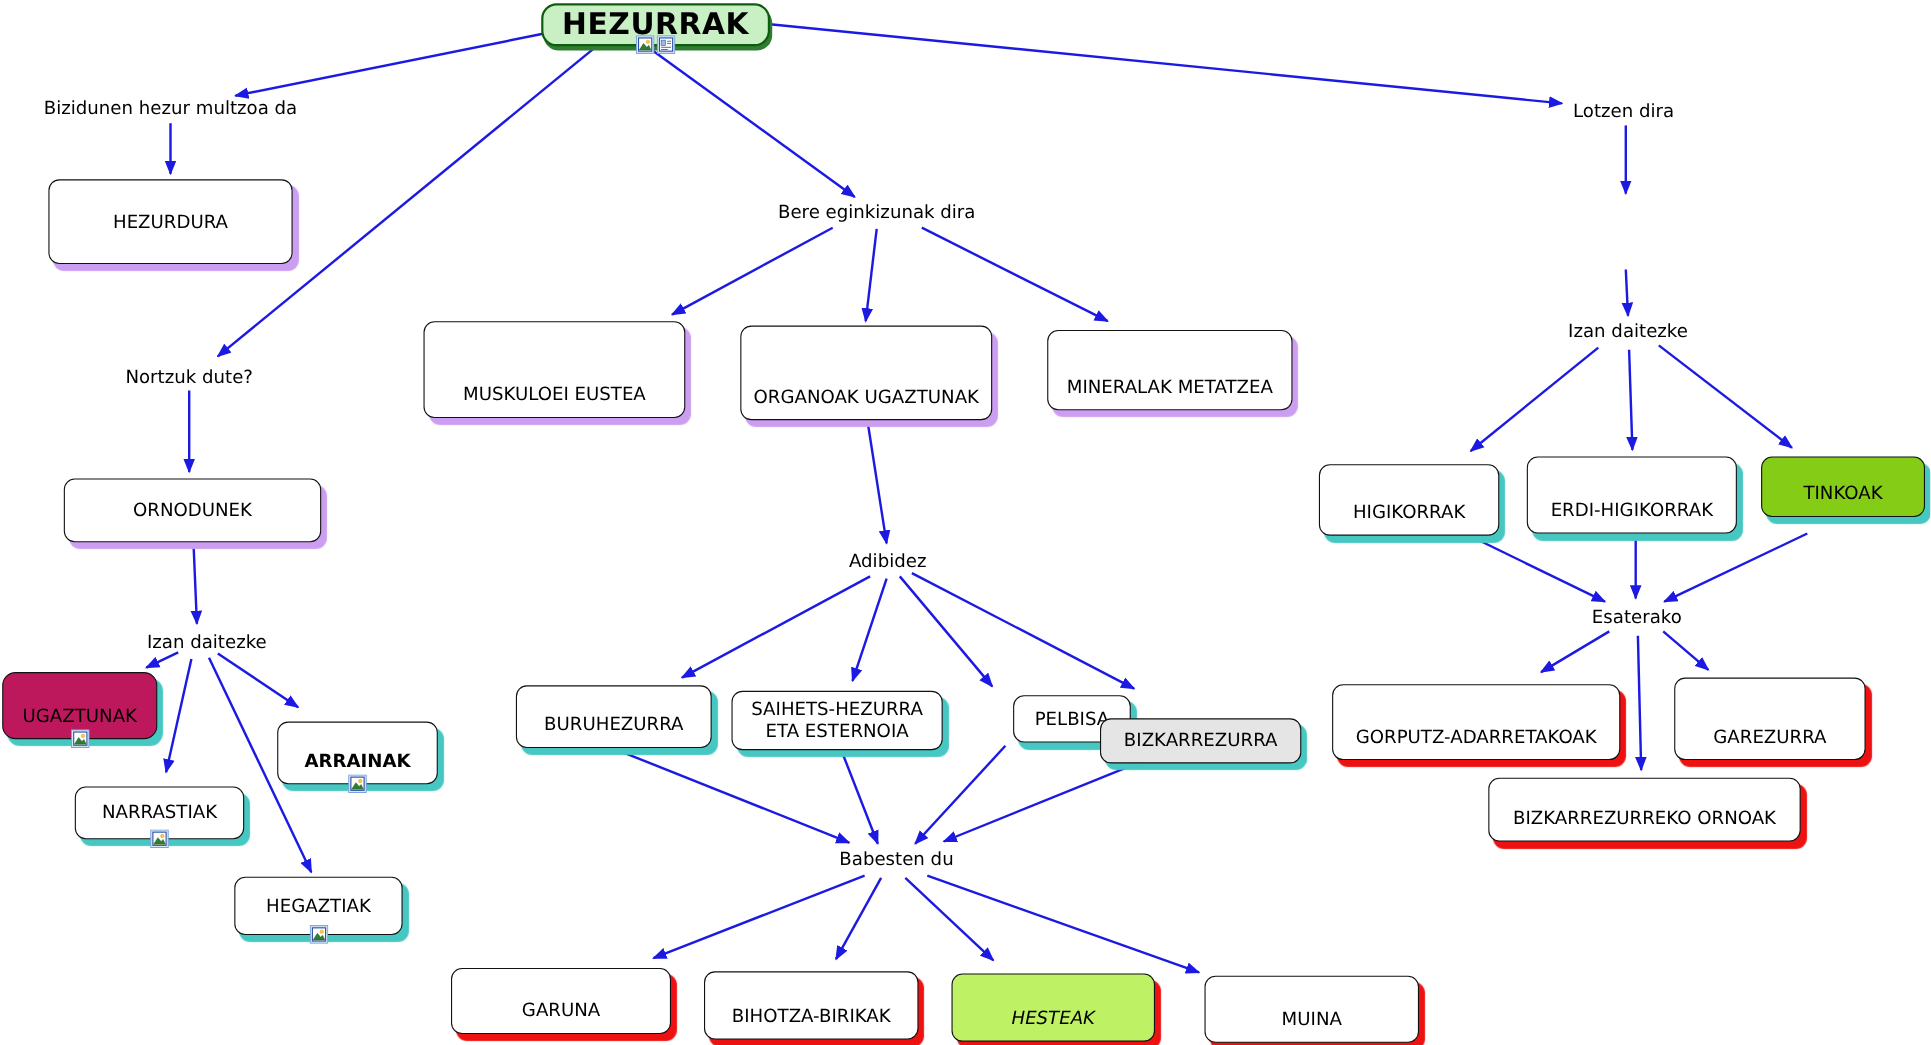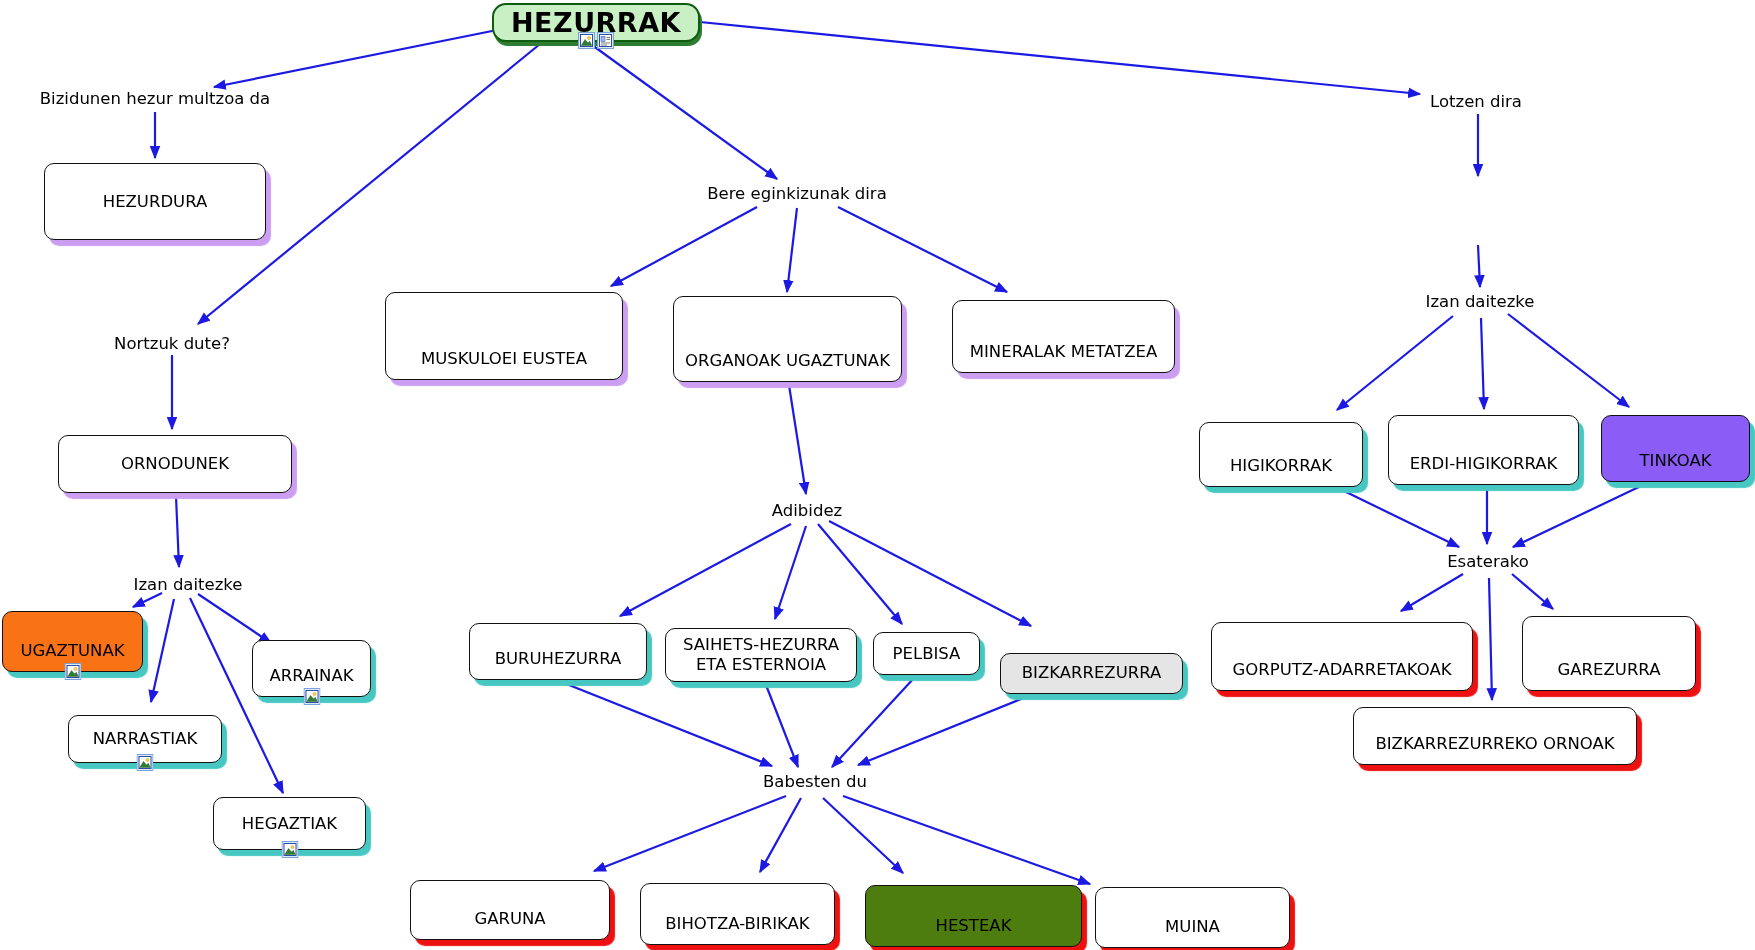--- a/index.html
+++ b/index.html
@@ -98,32 +98,32 @@
             <line x1="4" y1="13" x2="10" y2="13" stroke="#555" stroke-width="0.8"></line>
           </svg></span>
       </span>
     </div>
     <div class="node" style="left: 44px; top: 163px; width: 222px; height: 77px; background: rgb(255, 255, 255); border-color: rgb(17, 17, 17); box-shadow: rgb(204, 158, 242) 5px 6px 1px;">
       <span>HEZURDURA</span>
     </div>
     <div class="node" style="left: 58px; top: 435px; width: 234px; height: 58px; background: rgb(255, 255, 255); border-color: rgb(17, 17, 17); box-shadow: rgb(204, 158, 242) 5px 6px 1px;">
       <span>ORNODUNEK</span>
     </div>
-    <div class="node bottom" style="left: 2px; top: 611px; width: 141px; height: 61px; background: #f97316; border-color: rgb(17, 17, 17); box-shadow: rgb(70, 199, 194) 5px 6px 1px;">
+    <div class="node bottom" style="left: 2px; top: 611px; width: 141px; height: 61px; background: #be185d; border-color: rgb(17, 17, 17); box-shadow: rgb(70, 199, 194) 5px 6px 1px; border-radius: 12px;">
       <span>UGAZTUNAK</span>
       <span class="icon-row">
         <span><svg width="17" height="17" viewBox="0 0 17 17" xmlns="http://www.w3.org/2000/svg">
             <rect x="0.5" y="0.5" width="16" height="16" fill="#dce9fb" stroke="#7aa2d8"></rect>
             <rect x="2.5" y="2.5" width="12" height="12" fill="#ffffff" stroke="#2b4fa8"></rect>
             <circle cx="11" cy="6" r="1.5" fill="#ffd24a" stroke="#c8960e" stroke-width="0.5"></circle>
             <polygon points="3.2,13.5 7,7.5 10,11 11.8,9.2 13.8,13.5" fill="#2e7d32" stroke="#145214" stroke-width="0.4"></polygon>
           </svg></span>
       </span>
     </div>
-    <div class="node bottom" style="left: 252px; top: 640px; width: 119px; height: 57px; background: rgb(255, 255, 255); border-color: rgb(17, 17, 17); box-shadow: rgb(70, 199, 194) 5px 6px 1px;">
+    <div class="node bottom" style="left: 252px; top: 656px; width: 146px; height: 57px; background: rgb(255, 255, 255); border-color: rgb(17, 17, 17); box-shadow: rgb(70, 199, 194) 5px 6px 1px; font-weight: bold;">
       <span>ARRAINAK</span>
       <span class="icon-row">
         <span><svg width="17" height="17" viewBox="0 0 17 17" xmlns="http://www.w3.org/2000/svg">
             <rect x="0.5" y="0.5" width="16" height="16" fill="#dce9fb" stroke="#7aa2d8"></rect>
             <rect x="2.5" y="2.5" width="12" height="12" fill="#ffffff" stroke="#2b4fa8"></rect>
             <circle cx="11" cy="6" r="1.5" fill="#ffd24a" stroke="#c8960e" stroke-width="0.5"></circle>
             <polygon points="3.2,13.5 7,7.5 10,11 11.8,9.2 13.8,13.5" fill="#2e7d32" stroke="#145214" stroke-width="0.4"></polygon>
           </svg></span>
       </span>
     </div>
@@ -157,45 +157,45 @@
     </div>
     <div class="node bottom" style="left: 952px; top: 300px; width: 223px; height: 73px; background: rgb(255, 255, 255); border-color: rgb(17, 17, 17); box-shadow: rgb(204, 158, 242) 5px 6px 1px;">
       <span>MINERALAK METATZEA</span>
     </div>
     <div class="node bottom" style="left: 469px; top: 623px; width: 178px; height: 57px; background: rgb(255, 255, 255); border-color: rgb(17, 17, 17); box-shadow: rgb(70, 199, 194) 5px 6px 1px;">
       <span>BURUHEZURRA</span>
     </div>
     <div class="node" style="left: 665px; top: 628px; width: 192px; height: 54px; background: rgb(255, 255, 255); border-color: rgb(17, 17, 17); box-shadow: rgb(70, 199, 194) 5px 6px 1px;">
       <span>SAIHETS-HEZURRA ETA ESTERNOIA</span>
     </div>
-    <div class="node bottom" style="left: 873px; top: 632px; width: 107px; height: 43px; background: rgb(255, 255, 255); border-color: rgb(17, 17, 17); box-shadow: rgb(70, 199, 194) 5px 6px 1px;">
+    <div class="node bottom" style="left: 921px; top: 632px; width: 107px; height: 43px; background: rgb(255, 255, 255); border-color: rgb(17, 17, 17); box-shadow: rgb(70, 199, 194) 5px 6px 1px;">
       <span>PELBISA</span>
     </div>
     <div class="node bottom" style="left: 1000px; top: 653px; width: 183px; height: 41px; background: #e5e5e5; border-color: rgb(17, 17, 17); box-shadow: rgb(70, 199, 194) 5px 6px 1px;">
       <span>BIZKARREZURRA</span>
     </div>
     <div class="node bottom" style="left: 410px; top: 880px; width: 200px; height: 60px; background: rgb(255, 255, 255); border-color: rgb(17, 17, 17); box-shadow: rgb(238, 17, 17) 5px 6px 1px;">
       <span>GARUNA</span>
     </div>
     <div class="node bottom" style="left: 640px; top: 883px; width: 195px; height: 62px; background: rgb(255, 255, 255); border-color: rgb(17, 17, 17); box-shadow: rgb(238, 17, 17) 5px 6px 1px;">
       <span>BIHOTZA-BIRIKAK</span>
     </div>
-    <div class="node bottom" style="left: 865px; top: 885px; width: 217px; height: 62px; background: #4d7c0f; border-color: rgb(17, 17, 17); box-shadow: rgb(238, 17, 17) 5px 6px 1px;">
+    <div class="node bottom" style="left: 865px; top: 885px; width: 185px; height: 62px; background: #bef264; border-color: rgb(17, 17, 17); box-shadow: rgb(238, 17, 17) 5px 6px 1px; font-style: italic;">
       <span>HESTEAK</span>
     </div>
     <div class="node bottom" style="left: 1095px; top: 887px; width: 195px; height: 61px; background: rgb(255, 255, 255); border-color: rgb(17, 17, 17); box-shadow: rgb(238, 17, 17) 5px 6px 1px;">
       <span>MUINA</span>
     </div>
     <div class="node bottom" style="left: 1199px; top: 422px; width: 164px; height: 65px; background: rgb(255, 255, 255); border-color: rgb(17, 17, 17); box-shadow: rgb(70, 199, 194) 5px 6px 1px;">
       <span>HIGIKORRAK</span>
     </div>
     <div class="node bottom" style="left: 1388px; top: 415px; width: 191px; height: 70px; background: rgb(255, 255, 255); border-color: rgb(17, 17, 17); box-shadow: rgb(70, 199, 194) 5px 6px 1px;">
       <span>ERDI-HIGIKORRAK</span>
     </div>
-    <div class="node bottom" style="left: 1601px; top: 415px; width: 149px; height: 67px; background: #8b5cf6; border-color: rgb(17, 17, 17); box-shadow: rgb(70, 199, 194) 5px 6px 1px;">
+    <div class="node bottom" style="left: 1601px; top: 415px; width: 149px; height: 55px; background: #84cc16; border-color: rgb(17, 17, 17); box-shadow: rgb(70, 199, 194) 5px 6px 1px;">
       <span>TINKOAK</span>
     </div>
     <div class="node bottom" style="left: 1211px; top: 622px; width: 262px; height: 69px; background: rgb(255, 255, 255); border-color: rgb(17, 17, 17); box-shadow: rgb(238, 17, 17) 5px 6px 1px;">
       <span>GORPUTZ-ADARRETAKOAK</span>
     </div>
     <div class="node bottom" style="left: 1522px; top: 616px; width: 174px; height: 75px; background: rgb(255, 255, 255); border-color: rgb(17, 17, 17); box-shadow: rgb(238, 17, 17) 5px 6px 1px;">
       <span>GAREZURRA</span>
     </div>
     <div class="node bottom" style="left: 1353px; top: 707px; width: 284px; height: 58px; background: rgb(255, 255, 255); border-color: rgb(17, 17, 17); box-shadow: rgb(238, 17, 17) 5px 6px 1px;">
       <span>BIZKARREZURREKO ORNOAK</span>

